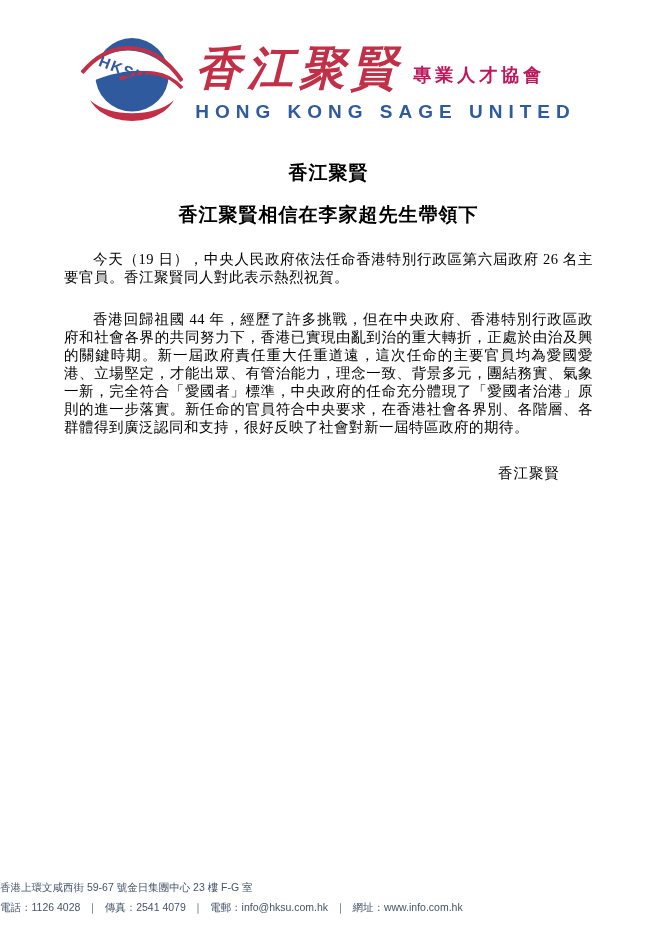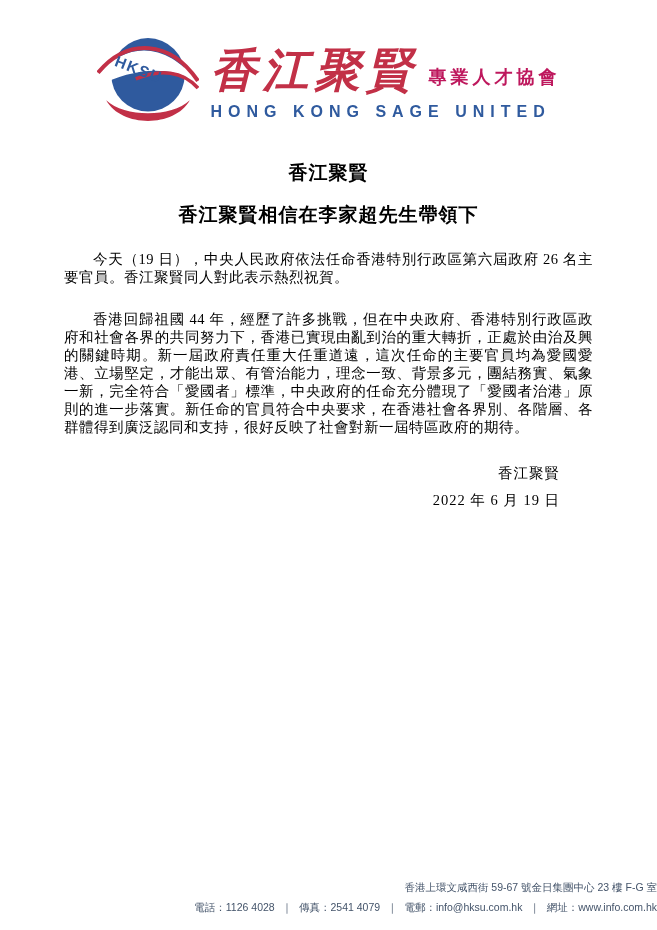--- a/index.html
+++ b/index.html
@@ -39,21 +39,21 @@
     font-weight: bold;
     font-size: 18px;
     letter-spacing: 4px;
     color: #be185d;
     padding-bottom: 7px;
     white-space: nowrap;
   }
   .logo-en {
     font-family: "Liberation Sans", sans-serif;
     font-weight: bold;
-    font-size: 16px;
+    font-size: 19px;
     letter-spacing: 6px;
     color: #2f5a9e;
     margin-top: 7px;
     white-space: nowrap;
   }
 
   
   .title-block {
     margin-top: 26px;
     text-align: center;
@@ -83,21 +83,21 @@
     font-size: 14.5px;
     line-height: 27px;
     letter-spacing: 1px;
   }
 
   
   .footer {
     position: absolute;
     left: 0; right: 0;
     bottom: 13px;
-    text-align: right;
+    text-align: left;
     font-family: "Liberation Sans", sans-serif;
     font-size: 10.5px;
     color: #44546a;
     line-height: 20px;
     margin-top: 37px;
   }
   .footer .sep { margin: 0 7px; color: #44546a; }
   .footer .contact { white-space: nowrap; }
 </style>
 </head>
@@ -135,21 +135,20 @@
     <div class="t-line">香江聚賢相信在李家超先生帶領下</div>
   </div>
 
   <div class="body-block">
     <p class="body-para">今天（19 日），中央人民政府依法任命香港特別行政區第六屆政府 26 名主要官員。香江聚賢同人對此表示熱烈祝賀。</p>
     <p class="body-para">香港回歸祖國 44 年，經歷了許多挑戰，但在中央政府、香港特別行政區政府和社會各界的共同努力下，香港已實現由亂到治的重大轉折，正處於由治及興的關鍵時期。新一屆政府責任重大任重道遠，這次任命的主要官員均為愛國愛港、立場堅定，才能出眾、有管治能力，理念一致、背景多元，團結務實、氣象一新，完全符合「愛國者」標準，中央政府的任命充分體現了「愛國者治港」原則的進一步落實。新任命的官員符合中央要求，在香港社會各界別、各階層、各群體得到廣泛認同和支持，很好反映了社會對新一屆特區政府的期待。</p>
   </div>
 
   <div class="signature-block">
     <div>香江聚賢</div>
-    <div>2022 年 6 月 19 日</div>
   </div>
 
   <div class="footer">
     <div>香港上環文咸西街 59-67 號金日集團中心 23 樓 F-G 室</div>
     <div>
       <span class="contact">電話：1126 4028</span><span class="sep">｜</span><span class="contact">傳真：2541 4079</span><span class="sep">｜</span><span class="contact">電郵：info@hksu.com.hk</span><span class="sep">｜</span><span class="contact">網址：www.info.com.hk</span>
     </div>
   </div>
 
 </div>

